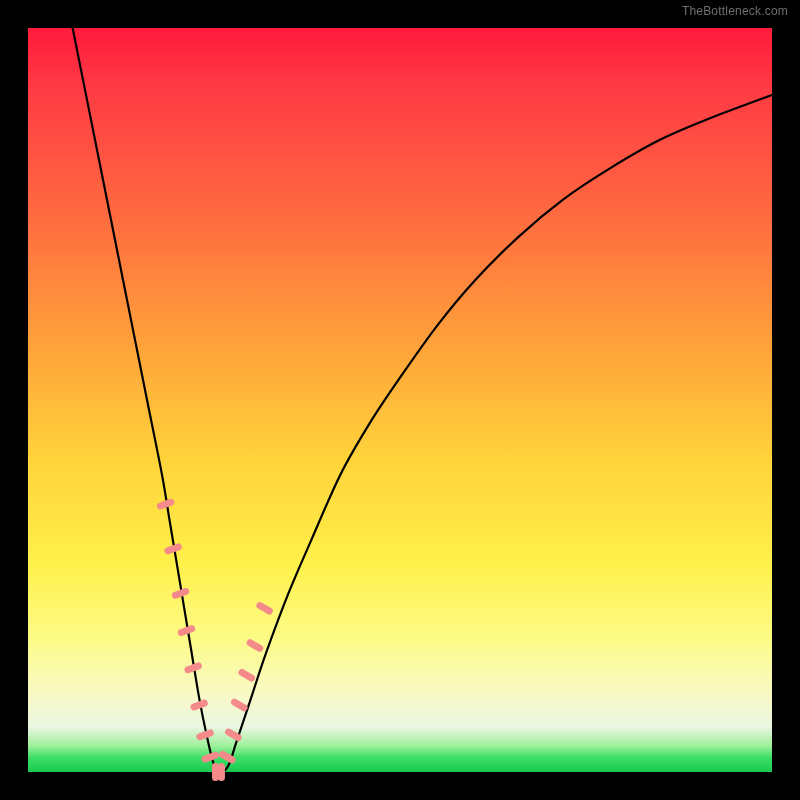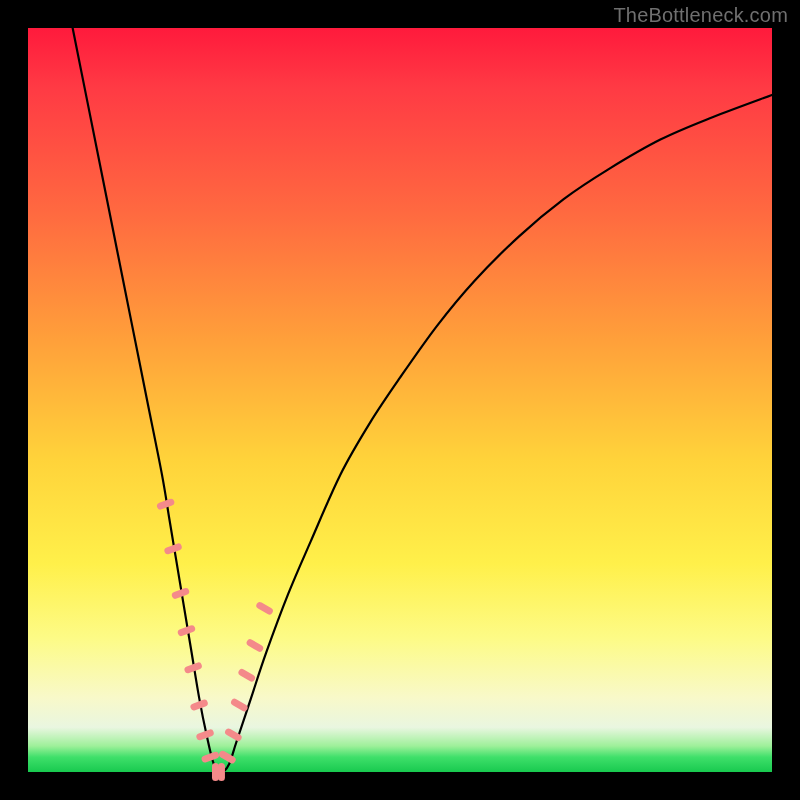--- a/index.html
+++ b/index.html
@@ -37,21 +37,21 @@
       #9ef09a 96.5%,
       #3fe06a 98%,
       #18c94f 100%
     );
   }
   .watermark {
     position: absolute;
     top: 4px;
     right: 12px;
     color: #6f6f6f;
-    font-size: 20px;
+    font-size: 12px;
     font-weight: 500;
     letter-spacing: 0.2px;
     user-select: none;
   }
   svg.curve {
     position: absolute;
     inset: 0;
     width: 744px;
     height: 744px;
     overflow: visible;

